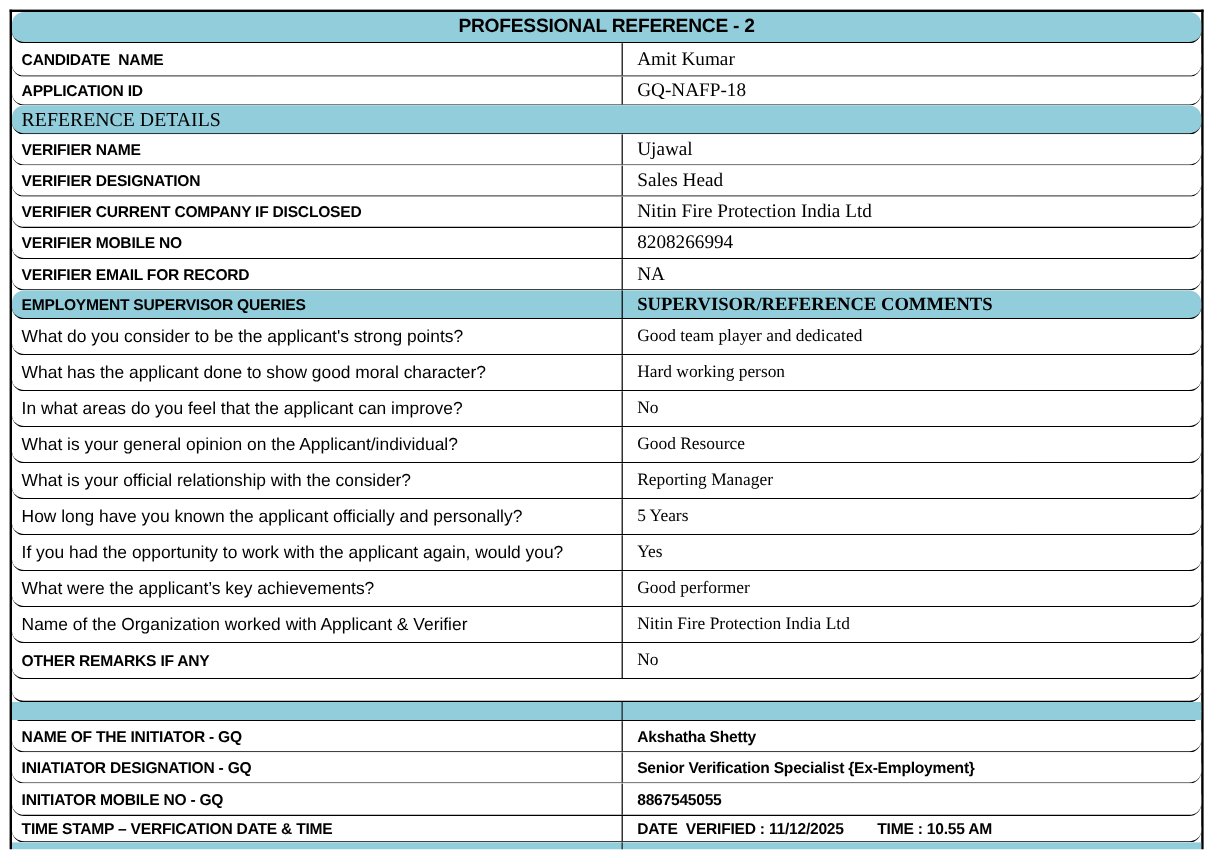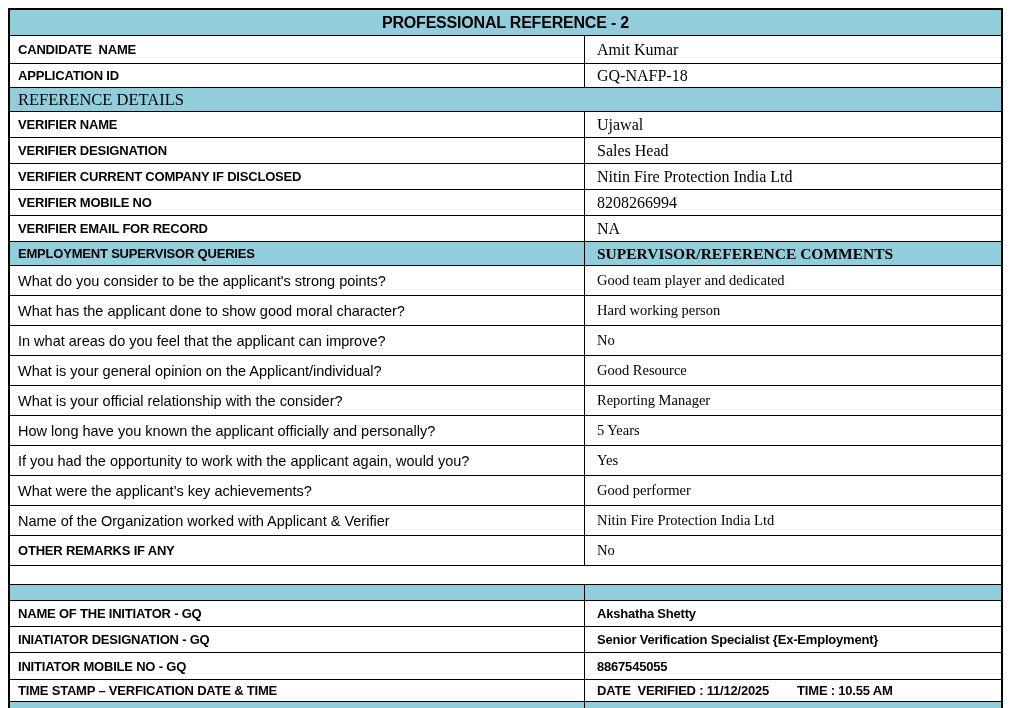--- a/index.html
+++ b/index.html
@@ -22,25 +22,26 @@
     border-bottom: none;
     display: flex;
     flex-direction: column;
     background: #ffffff;
   }
   .row {
     display: flex;
     align-items: stretch;
     border-bottom: 1px solid #000000;
     background: #ffffff;
+    border-radius: 10px;
   }
   .row.no-b { border-bottom: none; }
   .cyan { background: #92CDDC; }
   .cl {
-    width: 575px;
+    width: 509px;
     border-right: 1px solid #000000;
     display: flex;
     align-items: center;
     padding-left: 8px;
     white-space: pre-wrap;
     overflow: hidden;
   }
   .cr {
     flex: 1;
     display: flex;

